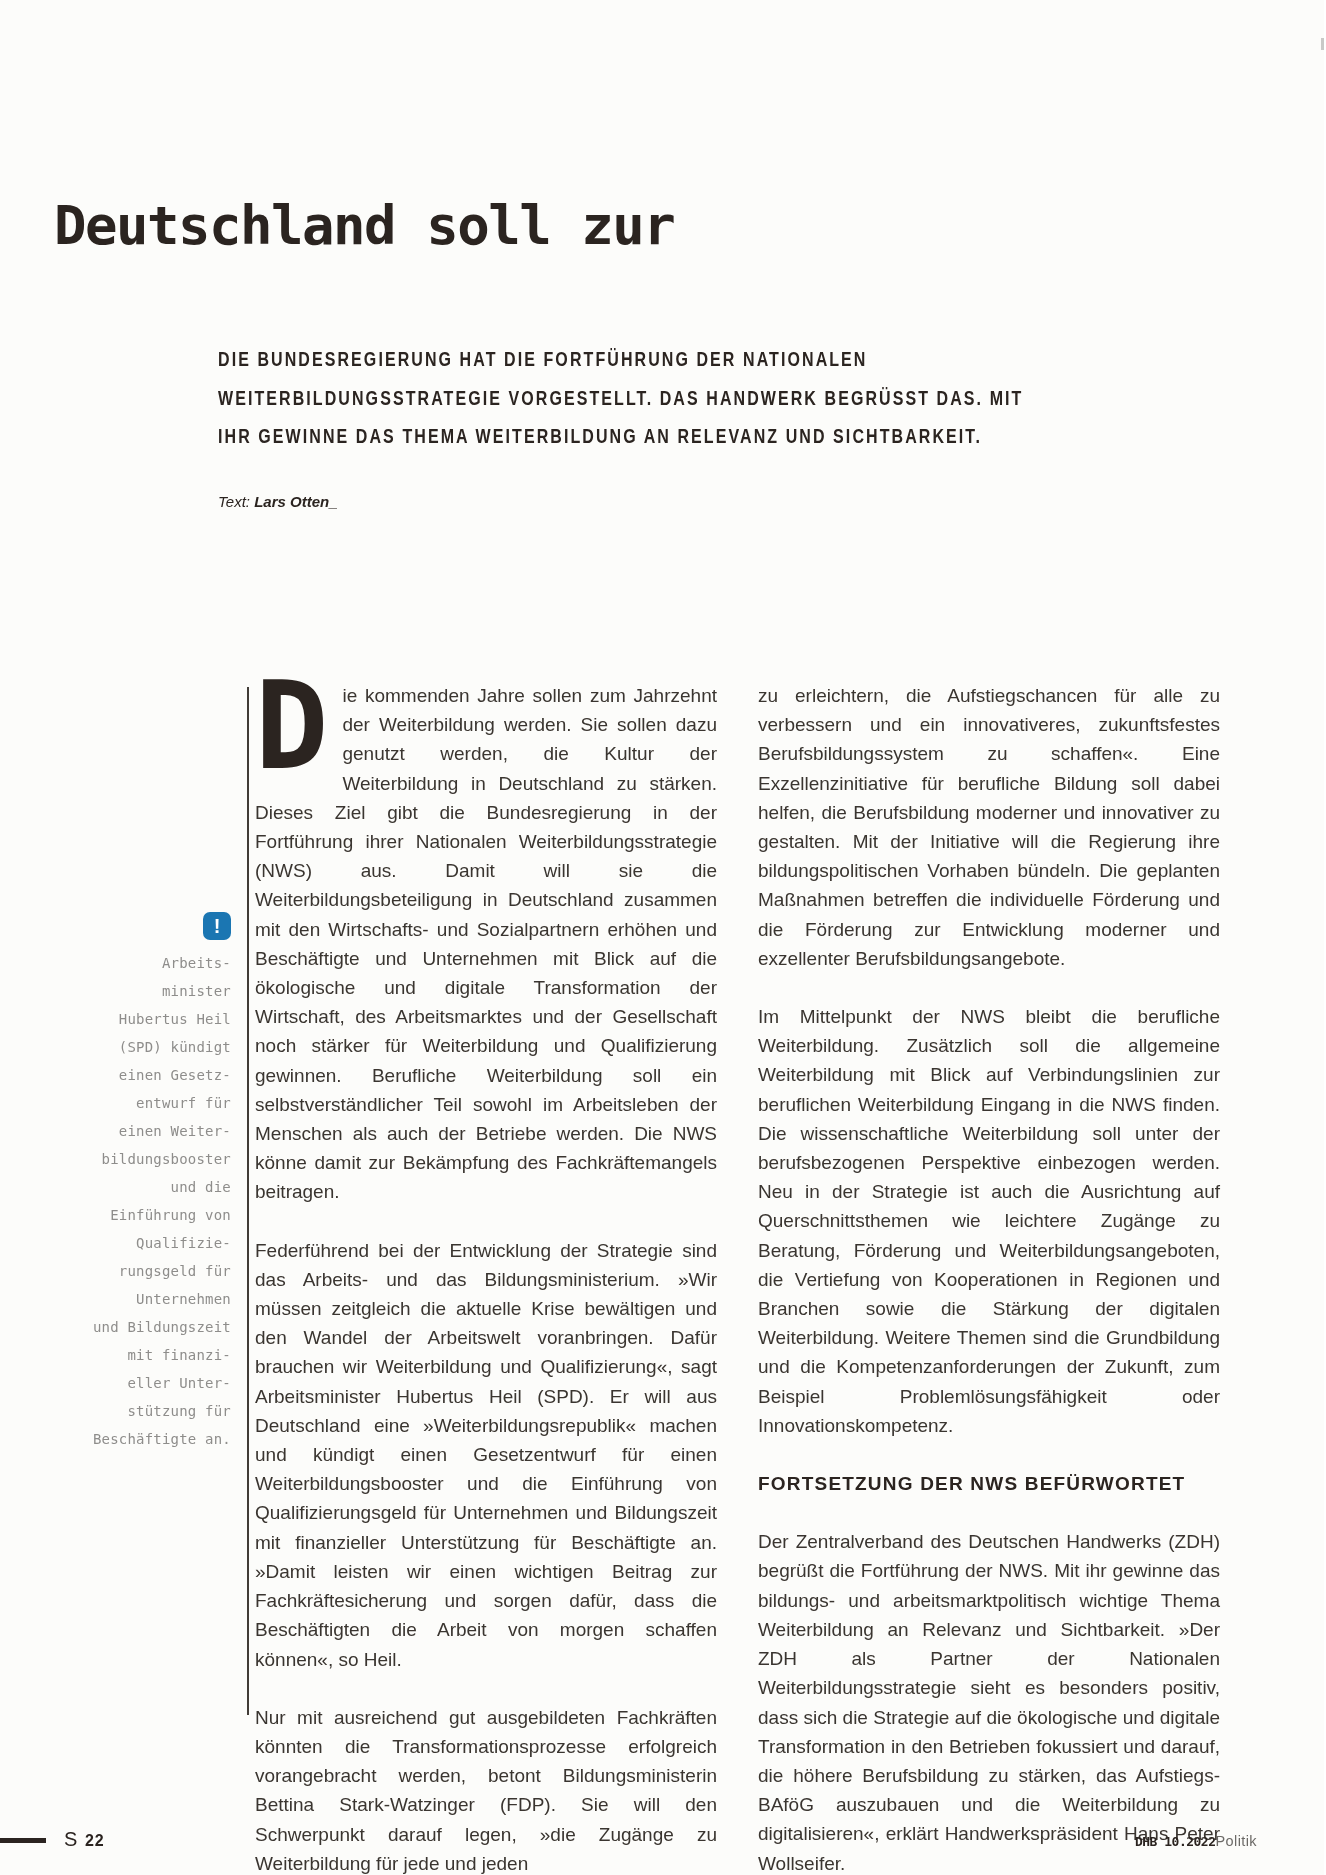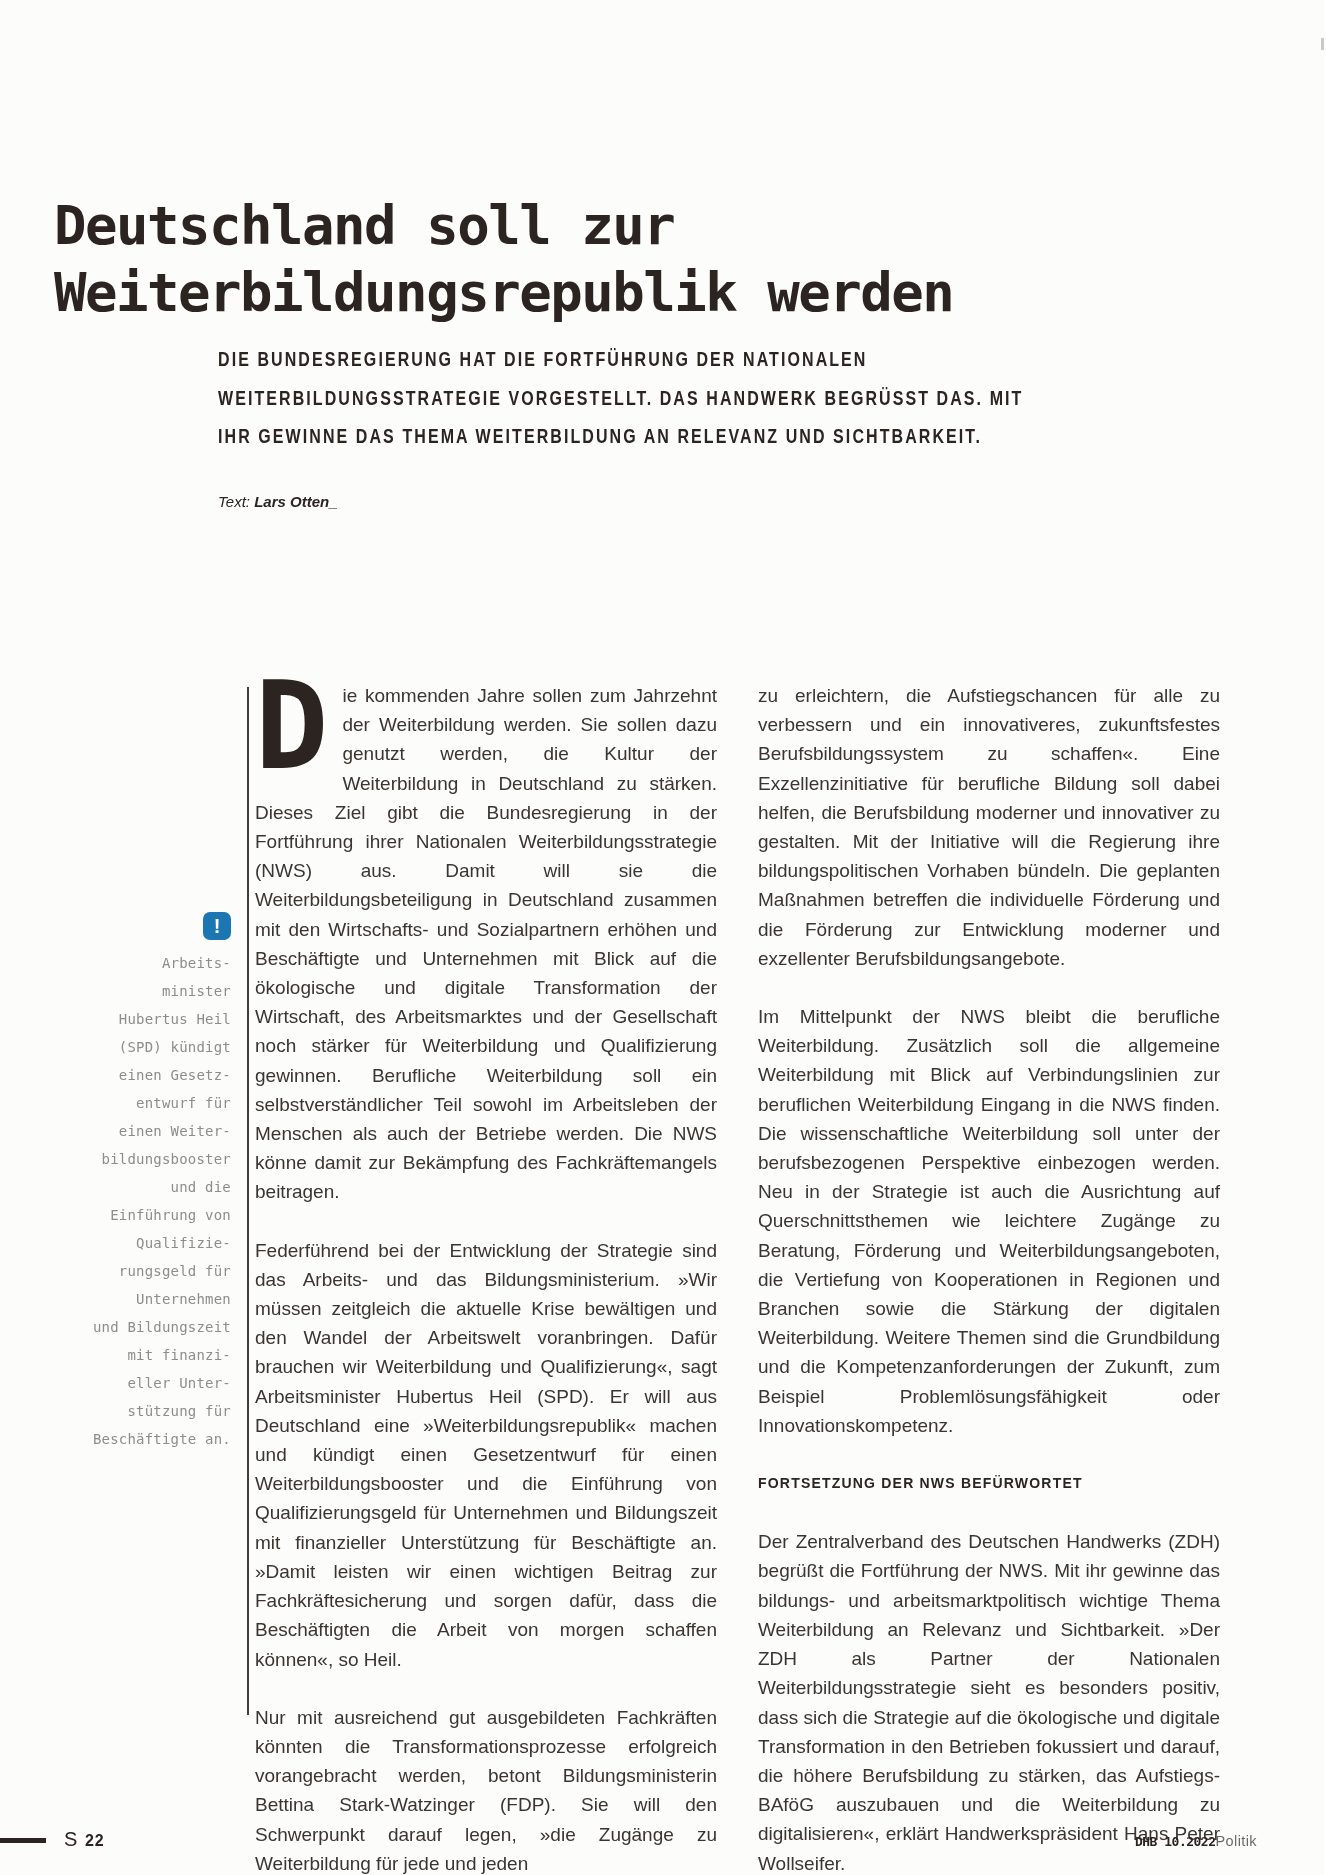--- a/index.html
+++ b/index.html
@@ -52,21 +52,21 @@
   .col p { margin:0 0 29px 0; }
   .col p:last-child { margin-bottom:0; }
   .dropcap {
     float:left;
     font-family:"DejaVu Sans Mono", monospace;
     font-weight:700; font-size:122px; line-height:87px;
     color:#2b2420; margin:2px 14px 0 0;
   }
   .subhead {
     margin:0; text-align:left;
-    font-size:14px; line-height:29.2px; font-weight:700;
+    font-size:19px; line-height:29.2px; font-weight:700;
     letter-spacing:1.2px; color:#2b2420; white-space:nowrap;
   }
   
   .footer-dash { position:absolute; left:0; top:1838px; width:46px; height:5px; background:#2b2420; }
   .footer-page {
     position:absolute; left:64px; top:1828px;
     font-size:20px; color:#2b2420; letter-spacing:1px;
   }
   .footer-page .num { font-weight:700; font-size:16px; }
   .footer-right {
@@ -78,21 +78,20 @@
   
   .edge-tick { position:absolute; right:0; top:38px; width:3px; height:12px; background:#c9c9c7; }
 </style>
 </head>
 <body>
 
 <div class="page">
 
   <div class="title">
     <div>Deutschland soll zur</div>
-    <div>Weiterbildungsrepublik werden</div>
   </div>
 
   <div class="kicker">DIE BUNDESREGIERUNG HAT DIE FORTFÜHRUNG DER NATIONALEN
 WEITERBILDUNGSSTRATEGIE VORGESTELLT. DAS HANDWERK BEGRÜSST DAS. MIT
 IHR GEWINNE DAS THEMA WEITERBILDUNG AN RELEVANZ UND SICHTBARKEIT.</div>
 
   <div class="byline"><span>Text: </span><span class="author">Lars Otten_</span></div>
 
   <div class="sidebar">
     <span class="alert-icon">!</span>

